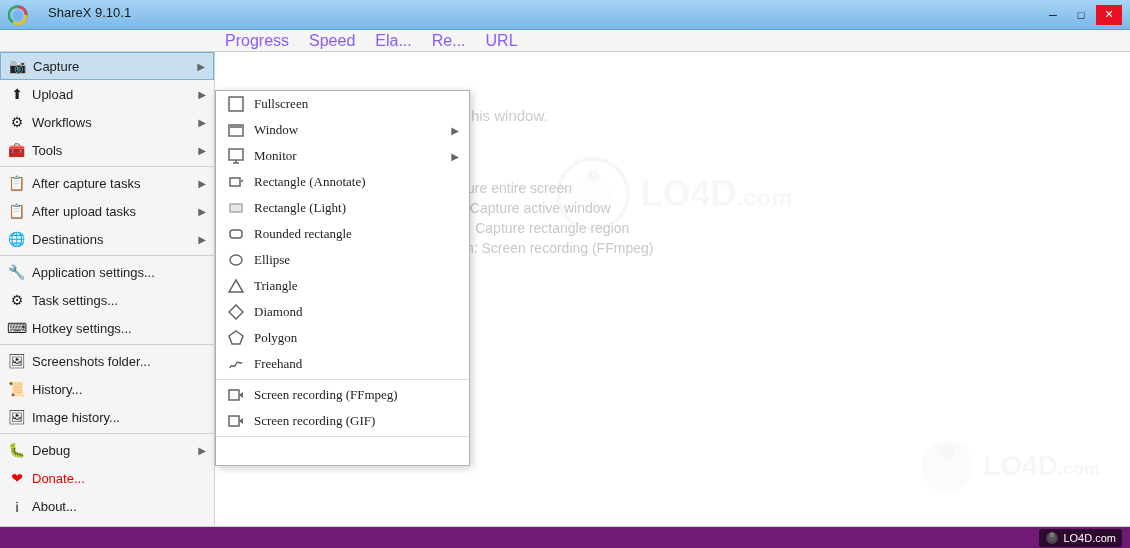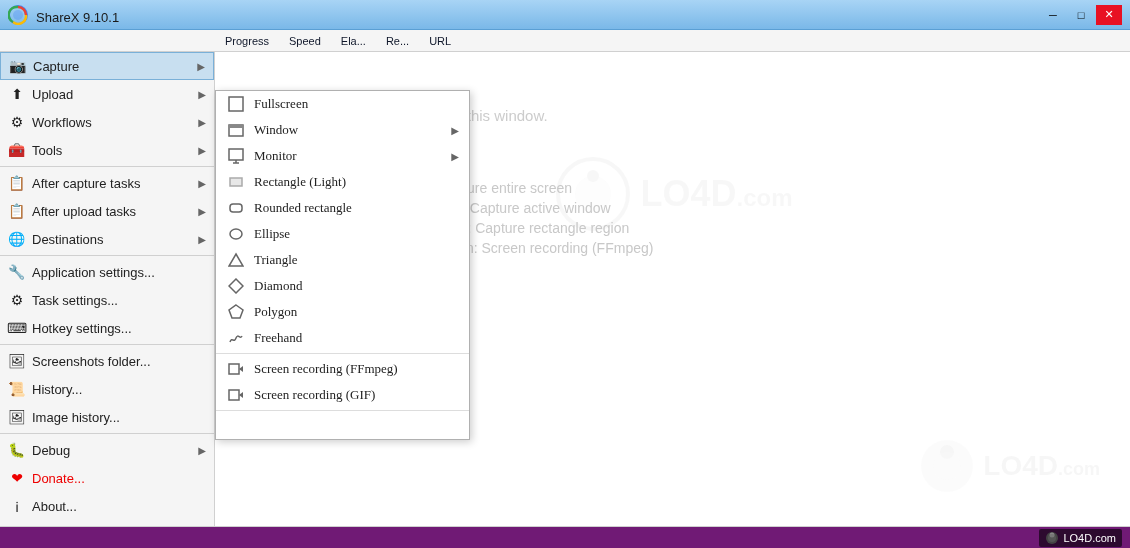--- a/index.html
+++ b/index.html
@@ -19,22 +19,22 @@
       height: 30px;
       background: linear-gradient(to bottom, #a8d4f5, #7ab8e8);
       display: flex;
       align-items: center;
       justify-content: space-between;
       padding: 0 8px;
       border-bottom: 1px solid #5a9fd4;
     }
     .title-bar-left {
       display: flex;
-      align-items: flex-end;
-      gap: 8px;
+      align-items: flex-start;
+      gap: 20px;
     }
     .title-bar-icon {
       width: 20px;
       height: 20px;
     }
     .title-bar-title {
       font-size: 13px;
       color: #1a1a1a;
       font-weight: normal;
     }
@@ -66,22 +66,22 @@
     
     .column-headers {
       height: 22px;
       background: #f5f5f5;
       border-bottom: 1px solid #d0d0d0;
       display: flex;
       align-items: center;
       padding-left: 215px;
     }
     .col-header {
-      color: #0f172a;
-      font-size: 11px;
+      color: #8b5cf6;
+      font-size: 16px;
       padding: 0 10px;
     }
 
     
     .content-area {
       display: flex;
       flex: 1;
       position: relative;
     }
 
@@ -370,20 +370,29 @@
               <line x1="8" y1="12" x2="8" y2="15" stroke="#666" stroke-width="1.5"></line>
               <line x1="5" y1="15" x2="11" y2="15" stroke="#666" stroke-width="1.5"></line>
             </svg>
         </span>
         <span>Monitor</span>
         <span class="sub-arrow">▶</span>
       </div>
       <div class="submenu-item">
         <span class="submenu-icon">
           <svg width="16" height="16">
+              <rect x="2" y="4" width="10" height="8" fill="none" stroke="#666" stroke-width="1.5"></rect>
+              <line x1="13" y1="8" x2="15" y2="6" stroke="#666" stroke-width="1.5"></line>
+            </svg>
+        </span>
+        <span>Rectangle (Annotate)</span>
+      </div>
+      <div class="submenu-item">
+        <span class="submenu-icon">
+          <svg width="16" height="16">
               <rect x="2" y="4" width="12" height="8" fill="#e8e8e8" stroke="#aaa" stroke-width="1.5"></rect>
             </svg>
         </span>
         <span>Rectangle (Light)</span>
       </div>
       <div class="submenu-item">
         <span class="submenu-icon">
           <svg width="16" height="16">
               <rect x="2" y="4" width="12" height="8" rx="3" fill="none" stroke="#666" stroke-width="1.5"></rect>
             </svg>

